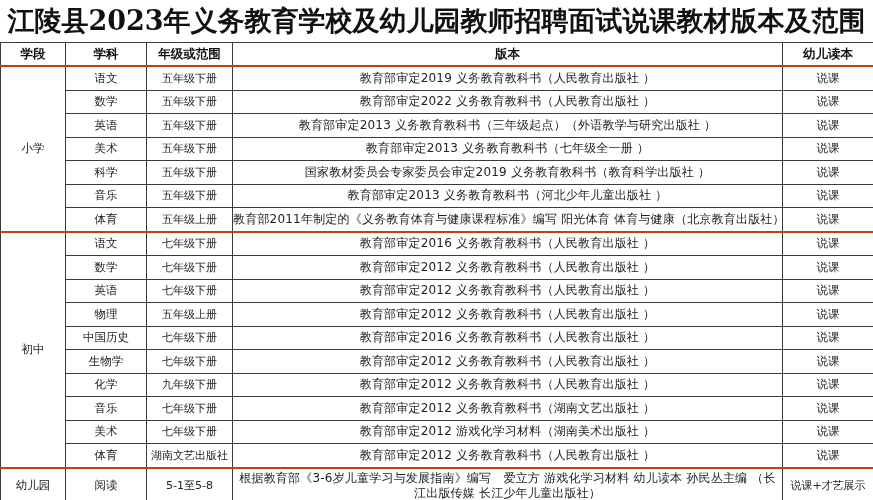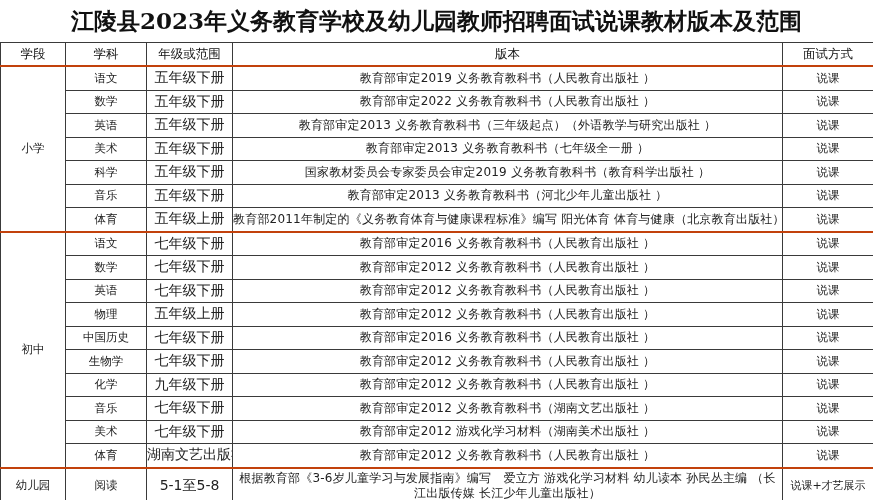--- a/index.html
+++ b/index.html
@@ -1,42 +1,42 @@
 <!DOCTYPE html>
 <html><head>
 <meta charset="utf-8">
 <style>
   html, body { margin: 0; padding: 0; background: #ffffff; }
   body { width: 873px; height: 500px; overflow: hidden; font-family: "DejaVu Sans", "Liberation Sans", sans-serif; color: #111; }
   .title {
     height: 42px; line-height: 42px; text-align: center;
     font-family: "DejaVu Serif", "Liberation Serif", serif;
-    font-size: 23px; font-weight: bold; letter-spacing: 0px; color: #111;
+    font-size: 27px; font-weight: bold; letter-spacing: 0px; color: #111;
     white-space: nowrap; overflow: hidden;
   }
   table.sheet {
     border-collapse: collapse; table-layout: fixed;
     width: 873px; position: absolute; left: 0; top: 42px;
   }
   table.sheet col.c1 { width: 65px; }
   table.sheet col.c2 { width: 81px; }
   table.sheet col.c3 { width: 86px; }
   table.sheet col.c4 { width: 550px; }
   table.sheet col.c5 { width: 91px; }
   table.sheet th, table.sheet td {
     border: 1px solid #3a3a3a; padding: 0; text-align: center; vertical-align: middle;
     font-size: 11px; white-space: nowrap; overflow: hidden;
   }
   table.sheet th {
-    height: 22px; font-size: 12.5px; font-weight: normal; color: #111;
+    height: 22px; font-size: 12.5px; font-weight: bold; color: #111;
   }
   table.sheet td { height: 22.5px; color: #222; }
   table.sheet td.stage { font-size: 11.5px; }
   table.sheet td.subj { font-size: 11.5px; }
-  table.sheet td.grade { font-size: 14px; }
+  table.sheet td.grade { font-size: 11px; }
   table.sheet td.edition { font-size: 12px; letter-spacing: 0.2px; }
   table.sheet td.method { font-size: 11.5px; }
   table.sheet tr.kg td { height: 34px; }
   table.sheet tr.kg td.edition { white-space: normal; line-height: 15px; padding: 0 6px; }
   table.sheet tr.kg td.method { font-size: 11px; }
   table.sheet tr.group-start td { border-top: 2px solid #c2410c; }
 </style>
 </head>
 <body>
 
@@ -49,21 +49,21 @@
       <col class="c3">
       <col class="c4">
       <col class="c5">
     </colgroup>
   <thead>
     <tr>
       <th>学段</th>
       <th>学科</th>
       <th>年级或范围</th>
       <th>版本</th>
-      <th>面试方式</th>
+      <th>幼儿读本</th>
     </tr>
   </thead>
   <tbody>
 
     <tr class="group-start">
       <td class="stage" rowspan="7">小学</td>
       <td class="subj">语文</td>
       <td class="grade">五年级下册</td>
       <td class="edition">教育部审定2019 义务教育教科书（人民教育出版社 ）</td>
       <td class="method">说课</td>

